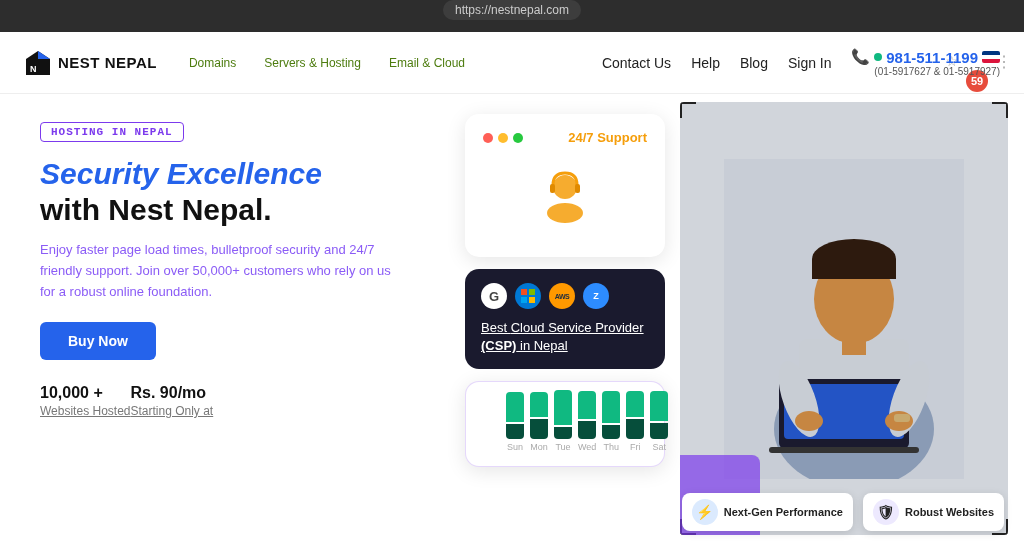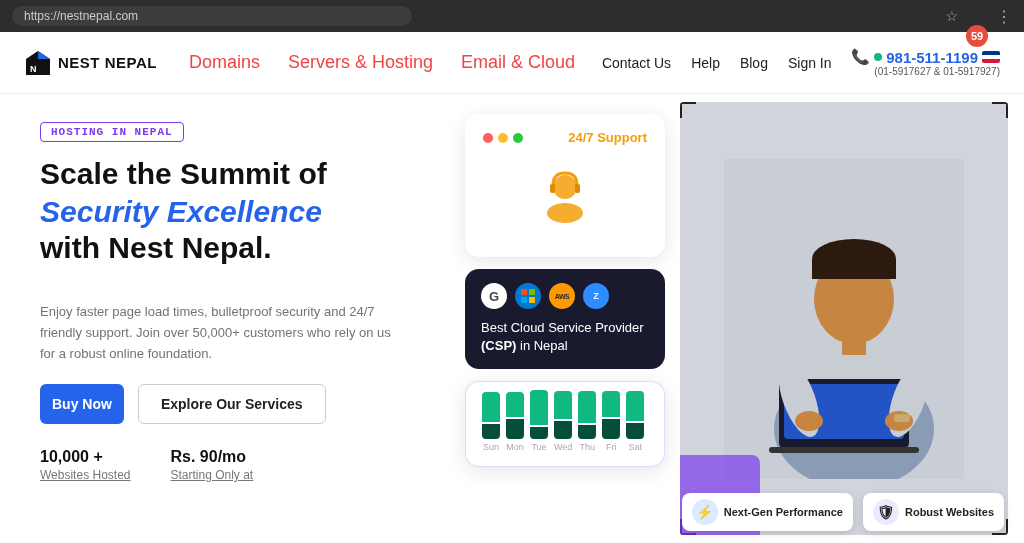--- a/index.html
+++ b/index.html
@@ -6,20 +6,21 @@
     body { font-family: -apple-system, BlinkMacSystemFont, 'Segoe UI', sans-serif; width: 1024px; height: 543px; overflow: hidden; background: #fff; }
 
     
     .browser-bar {
       background: #2d2d2d;
       height: 32px;
       display: flex;
       align-items: center;
       padding: 0 12px;
       gap: 10px;
+      flex-direction: column;
     }
     .browser-url {
       background: #3d3d3d;
       border-radius: 12px;
       padding: 3px 12px;
       color: #ccc;
       font-size: 12px;
       flex: 1;
       max-width: 400px;
     }
@@ -69,22 +70,22 @@
       font-weight: 700;
       color: #111;
       letter-spacing: 0.5px;
     }
     .nav-links {
       display: flex;
       gap: 28px;
       align-items: center;
     }
     .nav-link {
-      font-size: 18px;
-      color: #ef4444;
+      font-size: 12px;
+      color: #4d7c0f;
       cursor: pointer;
       font-weight: 500;
       text-decoration: none;
     }
     .nav-right {
       margin-left: auto;
       display: flex;
       align-items: center;
       gap: 20px;
     }
@@ -164,54 +165,52 @@
     }
     .hero-subtitle {
       font-size: 30px;
       font-weight: 800;
       color: #111;
       line-height: 1.2;
       margin-bottom: 12px;
     }
     .hero-desc {
       font-size: 13px;
-      color: #737373;
+      color: #8b5cf6;
       line-height: 1.6;
       margin-bottom: 20px;
       max-width: 360px;
-      margin-top: 24px;
     }
     .hero-buttons {
       display: flex;
       gap: 14px;
       margin-bottom: 24px;
     }
     .btn-primary {
       background: #2563eb;
       color: #fff;
       border: none;
-      padding: 11px 12px;
+      padding: 11px 28px;
       border-radius: 6px;
       font-size: 14px;
       font-weight: 700;
       cursor: pointer;
     }
     .btn-secondary {
       background: #fff;
       color: #222;
       border: 1.5px solid #ccc;
       padding: 11px 22px;
       border-radius: 6px;
       font-size: 14px;
       font-weight: 600;
       cursor: pointer;
     }
     .stats-row {
       display: flex;
-      gap: 40px;
     }
     .stat-item {}
     .stat-number {
       font-size: 16px;
       font-weight: 800;
       color: #111;
     }
     .stat-label {
       font-size: 12px;
       color: #777;
@@ -289,20 +288,21 @@
       font-weight: bold;
       color: #fff;
     }
     .g-logo { background: #fff; color: #444; font-weight: 900; font-size: 13px; }
     .ms-logo { background: #0078d4; font-size: 10px; }
     .aws-logo { background: #ff9900; font-size: 8px; font-weight: 900; color: #232f3e; letter-spacing: -0.5px; }
     .zoom-logo { background: #2d8cff; font-size: 9px; }
     .csp-text {
       font-size: 13px;
       line-height: 1.4;
+      text-decoration: underline;
     }
     .csp-bold { font-weight: 800; }
 
     
     .card-uptime {
       background: #fff;
       border-radius: 14px;
       box-shadow: 0 4px 20px rgba(0,0,0,0.1);
       padding: 14px 16px 10px;
       width: 200px;
@@ -317,20 +317,21 @@
       font-size: 13px;
       font-weight: 700;
       color: #10b981;
     }
     .bar-chart {
       display: flex;
       align-items: flex-end;
       gap: 6px;
       height: 60px;
       padding-bottom: 4px;
+      margin-left: 24px;
     }
     .bar-col {
       display: flex;
       flex-direction: column;
       align-items: center;
       gap: 0;
     }
     .bar-wrap {
       display: flex;
       flex-direction: column;
@@ -461,27 +462,25 @@
       </div>
       <div class="phone-sub">(01-5917627 &amp; 01-5917927)</div>
     </div>
   </div>
 </nav>
 
 <div class="main">
 
   <div class="hero-left">
     <div class="badge-hosting">HOSTING IN NEPAL</div>
-    <div class="hero-title">Scale the Summit of</div>
     <div class="hero-title-italic">Security Excellence</div>
     <div class="hero-subtitle">with Nest Nepal.</div>
     <p class="hero-desc">Enjoy faster page load times, bulletproof security and 24/7 friendly support. Join over 50,000+ customers who rely on us for a robust online foundation.</p>
     <div class="hero-buttons">
       <button class="btn-primary">Buy Now</button>
-      <button class="btn-secondary">Explore Our Services</button>
     </div>
     <div class="stats-row">
       <div class="stat-item">
         <div class="stat-number">10,000 +</div>
         <div class="stat-label">Websites Hosted</div>
       </div>
       <div class="stat-item">
         <div class="stat-number">Rs. 90/mo</div>
         <div class="stat-label">Starting Only at</div>
       </div>

